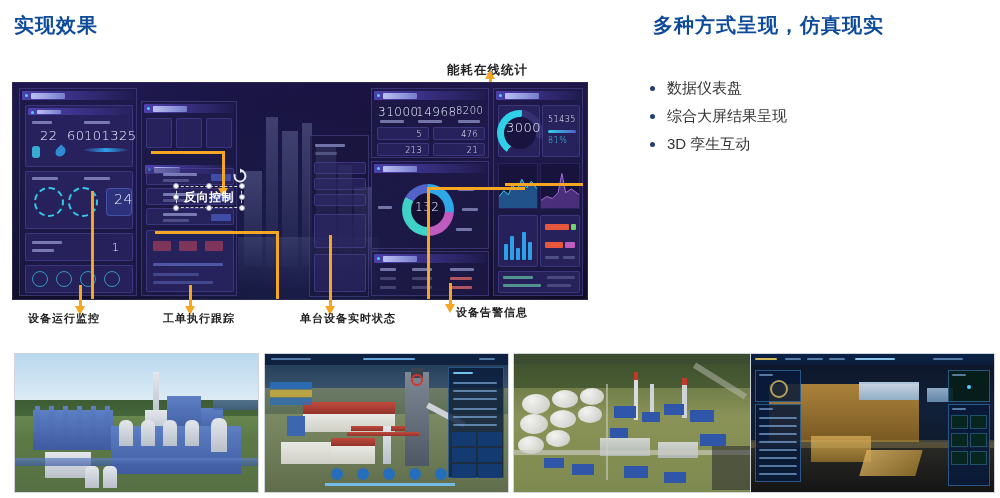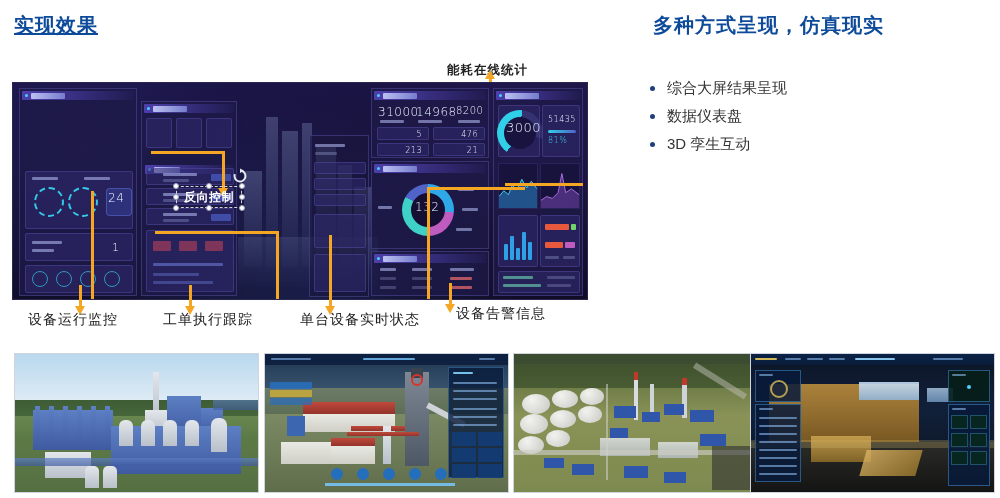--- a/index.html
+++ b/index.html
@@ -10,21 +10,20 @@
     font-family:"Liberation Sans","DejaVu Sans",sans-serif;
     overflow:hidden;
     position:relative;
   }
 
   
   .h-left {
     position:absolute; left:14px; top:12px;
     font-size:20px; font-weight:bold; color:#0d4a99;
     letter-spacing:1px;
-    text-decoration:underline;
   }
   .h-right {
     position:absolute; left:653px; top:12px;
     font-size:20px; font-weight:bold; color:#0d4a99;
     letter-spacing:1px;
   }
 
   
   .bullets { position:absolute; left:650px; top:74px; width:340px; }
   .bullet-row { display:flex; align-items:center; height:28px; }
@@ -150,21 +149,21 @@
   .handle {
     position:absolute; width:6px; height:6px; border-radius:50%;
     background:#ffffff; border:1px solid #9aa0b5;
   }
   .rot-icon {
     position:absolute; left:232px; top:168px; width:16px; height:16px;
     color:#dfe3ee;
   }
 
   
-  .cl { position:absolute; font-size:14px; font-weight:normal; color:#222; letter-spacing:1px; }
+  .cl { position:absolute; font-size:11px; font-weight:bold; color:#222; letter-spacing:1px; }
   .cl-arrow { position:absolute; width:3px; background:#f5a623; }
   .cl-arrow::after {
     content:""; position:absolute; left:-4px; bottom:-8px;
     border-left:5.5px solid transparent; border-right:5.5px solid transparent;
     border-top:9px solid #f5a623;
   }
 
   
   .photo {
     position:absolute; top:353px; width:245px; height:140px;
@@ -226,25 +225,25 @@
 </style>
 </head>
 <body>
 
 <div class="h-left">实现效果</div>
 <div class="h-right">多种方式呈现，仿真现实</div>
 
 <div class="bullets">
   <div class="bullet-row">
     <span class="bullet-dot"></span>
-    <span class="bullet-text">综合大屏结果呈现</span>
+    <span class="bullet-text">数据仪表盘</span>
   </div>
   <div class="bullet-row">
     <span class="bullet-dot"></span>
-    <span class="bullet-text">数据仪表盘</span>
+    <span class="bullet-text">综合大屏结果呈现</span>
   </div>
   <div class="bullet-row">
     <span class="bullet-dot"></span>
     <span class="bullet-text">3D 孪生互动</span>
   </div>
 </div>
 
 <div class="callout-top">能耗在线统计</div>
 <div class="arrow-up-top"></div>
 
@@ -260,28 +259,41 @@
     <i style="left:100px;top:48px;width:14px;height:102px;"></i>
     <i style="left:0;top:120px;width:140px;height:50px;opacity:.5;"></i>
     <i style="left:116px;top:70px;width:18px;height:80px;"></i>
   </div>
 
   <div class="panel" style="left:6px;top:5px;width:118px;height:208px;">
     <div class="panel-hd">
         <span class="hd-txt"></span>
       </div>
 
+    <div class="tile" style="left:5px;top:16px;width:108px;height:62px;">
+      <div class="panel-hd" style="height:7px;">
+          <span class="hd-txt" style="width:24px;height:4px;top:1.5px;"></span>
+        </div>
+      <div class="txtline" style="left:6px;top:15px;width:20px;"></div>
+      <div class="txtline" style="left:58px;top:15px;width:26px;"></div>
+      <div class="num" style="left:14px;top:22px;font-size:13px;">22</div>
+      <div class="num" style="left:41px;top:22px;font-size:13px;">60</div>
+      <div class="num" style="left:58px;top:22px;font-size:13px;">101325</div>
+      <div class="bar" style="left:58px;top:42px;width:44px;height:4px;background:linear-gradient(90deg,rgba(46,130,220,.15),#2f9fe8,rgba(46,130,220,.15));border-radius:50%;"></div>
+      <div style="position:absolute;left:6px;top:40px;width:8px;height:12px;background:#3fd0f0;border-radius:3px;opacity:.8;"></div>
+      <div style="position:absolute;left:30px;top:40px;width:9px;height:11px;background:#2f9fe8;border-radius:0 50% 50% 50%;transform:rotate(45deg);opacity:.85;"></div>
+    </div>
 
     <div class="tile" style="left:5px;top:82px;width:108px;height:58px;">
       <div class="txtline" style="left:6px;top:5px;width:26px;"></div>
       <div class="txtline" style="left:58px;top:5px;width:26px;"></div>
       <div class="ring" style="left:8px;top:15px;width:30px;height:30px;"></div>
       <div class="ring" style="left:42px;top:15px;width:30px;height:30px;"></div>
       <div style="position:absolute;left:80px;top:16px;width:26px;height:28px;border-radius:4px;background:rgba(60,80,180,.35);border:1px solid rgba(110,130,240,.4);"></div>
-      <div class="num" style="left:82px;top:19px;font-size:12px;">24</div>
+      <div class="num" style="left:88px;top:19px;font-size:14px;">24</div>
     </div>
 
     <div class="tile" style="left:5px;top:144px;width:108px;height:28px;">
       <div class="num" style="left:86px;top:7px;font-size:11px;">1</div>
       <div class="txtline" style="left:6px;top:7px;width:30px;"></div>
       <div class="txtline" style="left:6px;top:15px;width:22px;"></div>
     </div>
 
     <div class="tile" style="left:5px;top:176px;width:108px;height:28px;">
       <div class="ring" style="left:6px;top:5px;width:16px;height:16px;border-style:solid;border-width:1px;opacity:.7;"></div>

